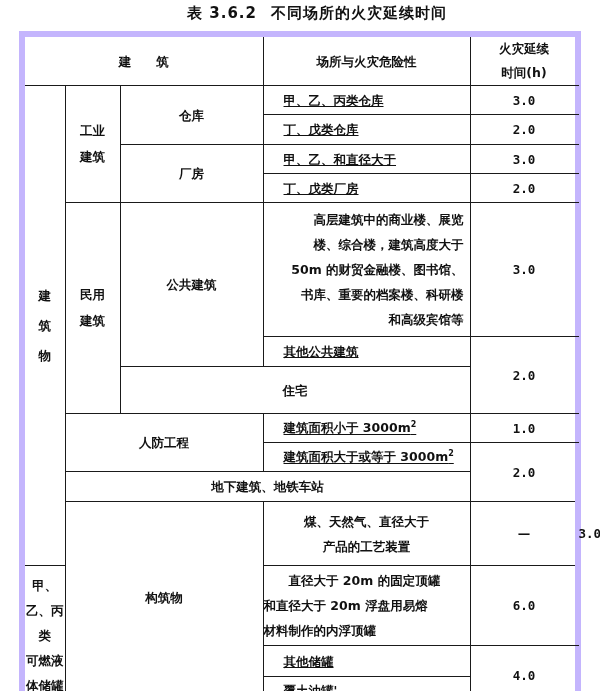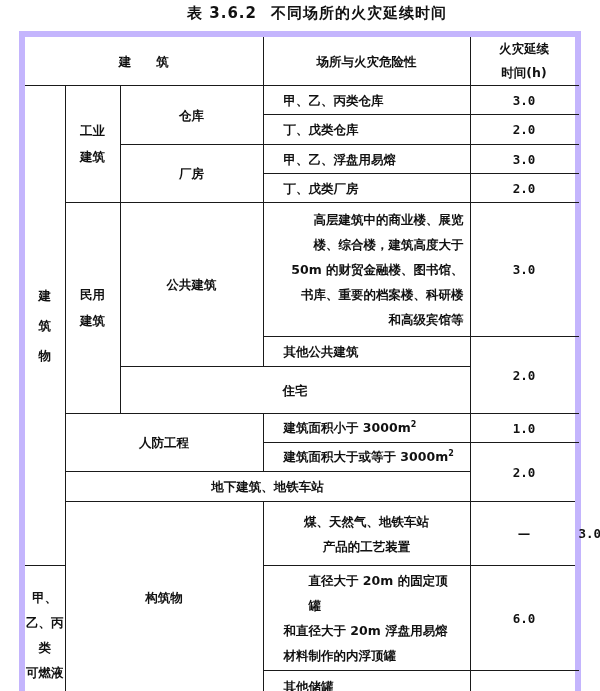--- a/index.html
+++ b/index.html
@@ -7,21 +7,21 @@
          font-family:"DejaVu Sans", "Liberation Sans", sans-serif; color:#111; }
   .title { position:absolute; left:17px; top:4px; width:600px; text-align:center;
            font-size:15px; font-weight:bold; letter-spacing:1px; }
   .title .num { margin-right:14px; }
   table { position:absolute; left:19px; top:31px; border-collapse:collapse;
           table-layout:fixed; width:556px; }
   td { border:1px solid #1a1a1a; font-size:12.5px; text-align:center;
        vertical-align:middle; padding:0; line-height:1.2; font-weight:bold; }
   table { border:6px solid #c4b5fd; }
   .hdr td { height:47px; }
-  .left { text-align:left; padding-left:20px; }
+  .left { text-align:left; padding-left:20px;text-decoration:underline; }
   .vert { line-height:30px; }
   .val { font-family:"DejaVu Sans Mono", "Liberation Mono", monospace; font-size:12.5px; font-weight:bold; }
   .hdrtime { line-height:24px; }
   sup { font-size:8px; }
 </style>
 </head>
 <body>
 
 <div class="title">
   <span class="num">表 3.6.2</span><span>不同场所的火灾延续时间</span>
@@ -61,21 +61,21 @@
     <td class="val">3.0</td>
   </tr>
 
   <tr style="height:30px">
     <td class="left">丁、戊类仓库</td>
     <td class="val">2.0</td>
   </tr>
 
   <tr style="height:29px">
     <td rowspan="2">厂房</td>
-    <td class="left">甲、乙、浮盘用易熔</td>
+    <td class="left">甲、乙、和直径大于</td>
     <td class="val">3.0</td>
   </tr>
 
   <tr style="height:29px">
     <td class="left">丁、戊类厂房</td>
     <td class="val">2.0</td>
   </tr>
 
   <tr style="height:134px">
     <td rowspan="3" style="line-height:26px">
@@ -113,33 +113,33 @@
     <td rowspan="2" class="val">2.0</td>
   </tr>
 
   <tr style="height:30px">
     <td colspan="3">地下建筑、地铁车站</td>
   </tr>
 
   <tr style="height:64px">
     <td colspan="2" rowspan="4" style="vertical-align:top; padding-top:88px;">构筑物</td>
     <td style="line-height:25px">
-      <div>煤、天然气、地铁车站</div>
+      <div>煤、天然气、直径大于</div>
       <div>产品的工艺装置</div>
     </td>
     <td>—</td>
     <td class="val">3.0</td>
   </tr>
 
   <tr style="height:76px">
     <td rowspan="3" style="line-height:25px">
       <div>甲、乙、丙类</div>
       <div>可燃液体储罐</div>
     </td>
-    <td style="text-align:left; padding:2px 20px; line-height:25px;">
+    <td style="text-align:left; padding:2px 0; line-height:25px;">
       <div style="padding-left:2em">直径大于 20m 的固定顶罐</div>
       <div>和直径大于 20m 浮盘用易熔</div>
       <div>材料制作的内浮顶罐</div>
     </td>
     <td class="val">6.0</td>
   </tr>
 
   <tr style="height:31px">
     <td class="left">其他储罐</td>
     <td rowspan="2" class="val">4.0</td>

